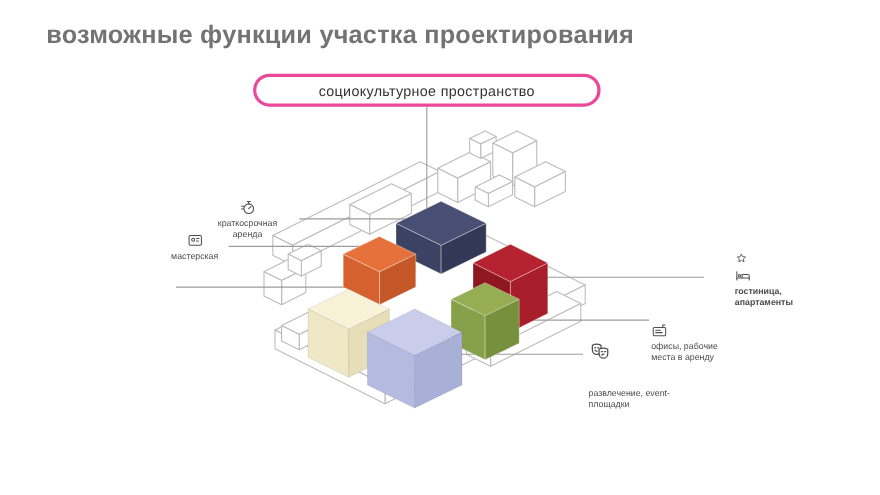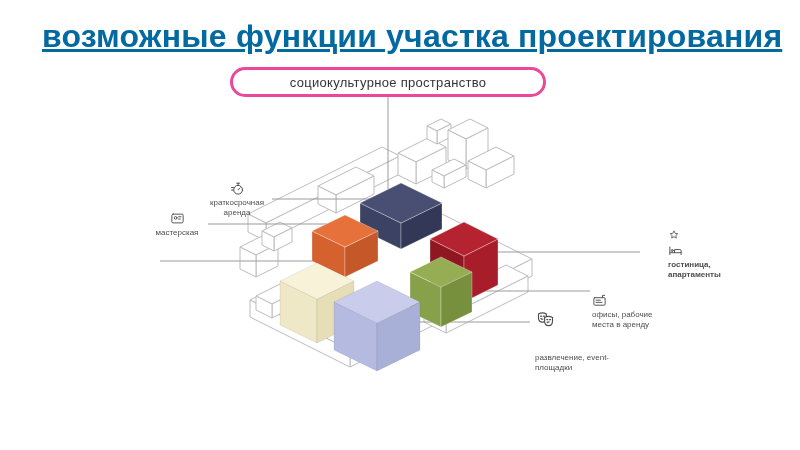--- a/index.html
+++ b/index.html
@@ -2,21 +2,21 @@
 <html><head>
 <meta charset="utf-8">
 <style>
   * { margin:0; padding:0; box-sizing:border-box; }
   html,body { width:800px; height:450px; }
   body { font-family:"Liberation Sans", sans-serif; background:#ffffff; }
   .slide { position:relative; width:800px; height:450px; background:#ffffff; overflow:hidden; }
   .diagram { position:absolute; left:0; top:0; }
   .title {
     position:absolute; left:42px; top:18px;
-    font-size:32px; font-weight:700; color:#0369a1; letter-spacing:0.2px;text-decoration:underline;
+    font-size:23px; font-weight:700; color:#737373; letter-spacing:0.2px;
   }
   .callout {
     position:absolute; left:230px; top:67px; width:316px; height:30px;
     border:3px solid #ec4899; border-radius:15px; background:#ffffff;
     display:flex; align-items:center; justify-content:center;
     font-size:13px; color:#333333; letter-spacing:0.3px;
   }
   .zone-label { position:absolute; font-size:8px; color:#4d4d4d; line-height:1.3; display:flex; flex-direction:column; gap:2px; }
   .zone-label.centered { align-items:center; text-align:center; }
   .zone-label.leftal { align-items:flex-start; text-align:left; }
@@ -118,21 +118,21 @@
       </g>
     </g>
   </svg>
 
   <h1 class="title">возможные функции участка проектирования</h1>
 
   <div class="callout">
     <span>социокультурное пространство</span>
   </div>
 
-  <div class="zone-label centered" style="left:202px; top:181px; width:70px;">
+  <div class="zone-label centered" style="left:190px; top:181px; width:70px;">
     <svg class="zicon" width="15" height="15" viewBox="0 0 24 24" fill="none" stroke="#4d4d4d" stroke-width="1.6" stroke-linecap="round">
       <circle cx="13" cy="14" r="7"></circle>
       <path d="M10.8 3.5h4.4 M13 3.5v3.5 M13 14l3-3 M2.5 10.5h3 M2.5 14.5h3"></path>
     </svg>
     <div>краткосрочная аренда</div>
   </div>
 
   <div class="zone-label centered" style="left:146px; top:211px; width:62px;align-items:center;">
     <svg class="zicon" width="15" height="15" viewBox="0 0 24 24" fill="none" stroke="#4d4d4d" stroke-width="1.5" stroke-linecap="round">
       <rect x="3" y="5" width="18" height="14" rx="2"></rect>

